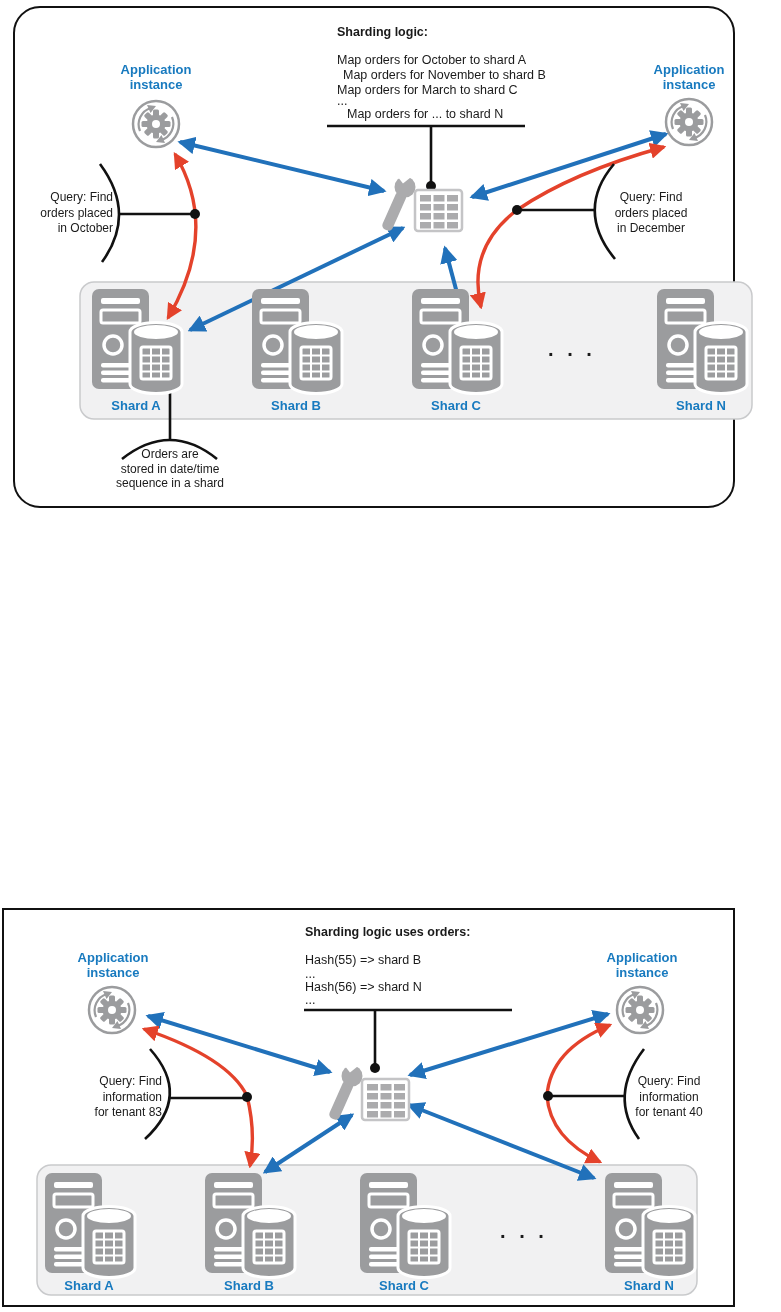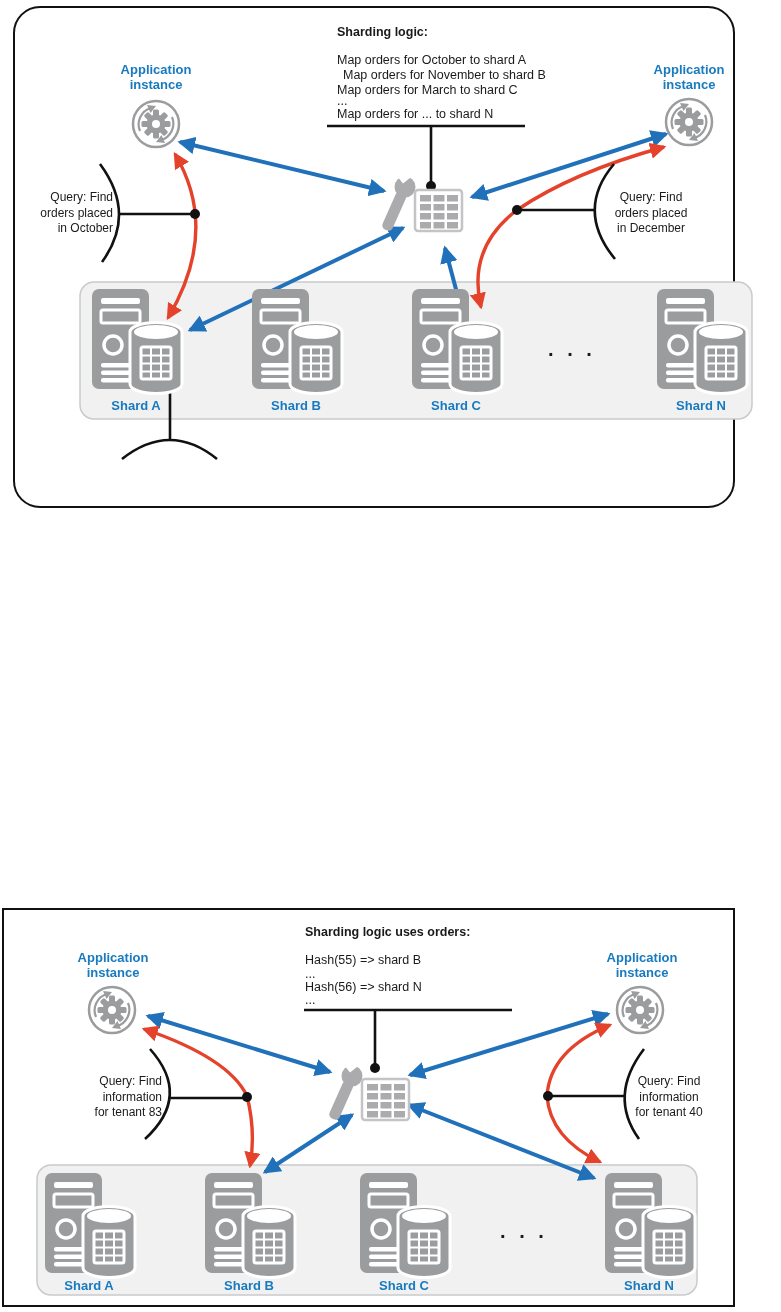--- a/index.html
+++ b/index.html
@@ -148,21 +148,21 @@
       <use href="#server" x="642" y="281"></use>
         <use href="#db" x="680" y="314"></use>
       </g>
   </svg>
 
   <div class="t bold" style="left:322px;top:17px">Sharding logic:</div>
   <div class="t" style="left:322px;top:45px">Map orders for October to shard A</div>
   <div class="t" style="left:328px;top:60px">Map orders for November to shard B</div>
   <div class="t" style="left:322px;top:75px">Map orders for March to shard C</div>
   <div class="t" style="left:322px;top:86px">...</div>
-  <div class="t" style="left:322px;top:99px">Map orders for ... to shard N</div>
+  <div class="t" style="left:332px;top:99px">Map orders for ... to shard N</div>
 
   <div class="t blue ctr" style="left:141px;top:54px">
     <span style="display:block">Application</span>
     <span style="display:block">instance</span>
   </div>
   <div class="t blue ctr" style="left:674px;top:54px">
     <span style="display:block">Application</span>
     <span style="display:block">instance</span>
   </div>
 
@@ -177,20 +177,25 @@
     <span style="display:block">in December</span>
   </div>
 
   <div class="t blue ctr" style="left:121px;top:390px">Shard A</div>
   <div class="t blue ctr" style="left:281px;top:390px">Shard B</div>
   <div class="t blue ctr" style="left:441px;top:390px">Shard C</div>
   <div class="t blue ctr" style="left:686px;top:390px">Shard N</div>
 
   <div class="t dots ctr" style="left:557px;top:334px">. . .</div>
 
+  <div class="t note ctr" style="left:155px;top:439px">
+    <span style="display:block">Orders are</span>
+    <span style="display:block">stored in date/time</span>
+    <span style="display:block">sequence in a shard</span>
+  </div>
 </div>
 
 <div class="dbox" style="left:2px;top:908px;width:733px;height:399px;">
 
   <svg class="lay" width="729" height="395" viewBox="0 0 729 395">
     <rect x="33" y="255" width="660" height="130" rx="14" fill="#F1F1F2" stroke="#C9CACC" stroke-width="1.5"></rect>
 
     <g stroke="#2171BA" stroke-width="4" fill="none">
       <path d="M144,106 L326,162" marker-start="url(#mb)" marker-end="url(#mb)"></path>
       <path d="M604,104 L406,165" marker-start="url(#mb)" marker-end="url(#mb)"></path>

